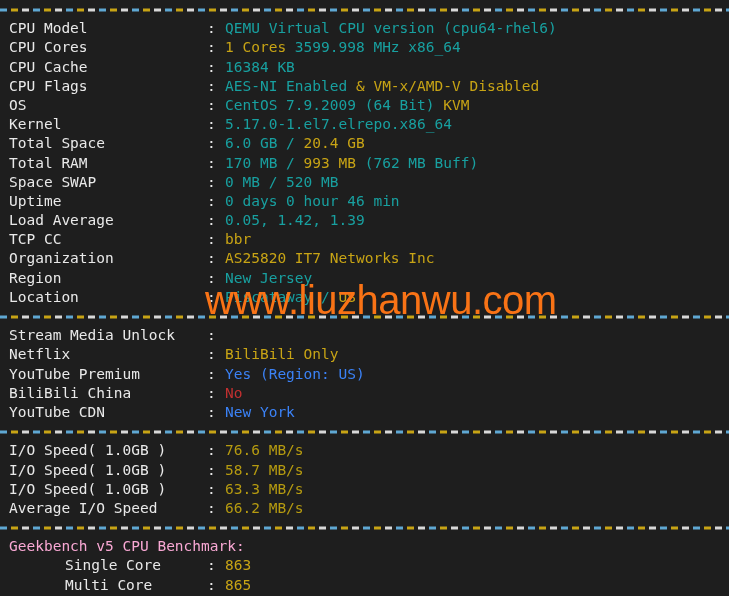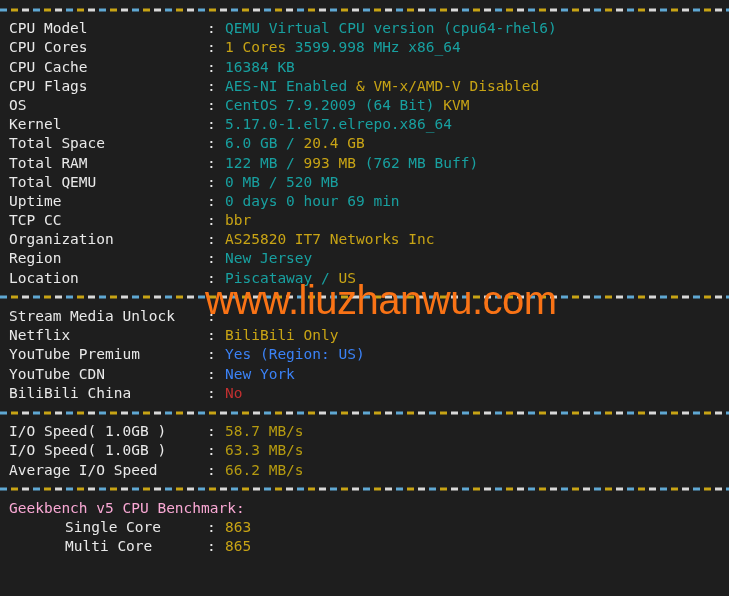--- a/index.html
+++ b/index.html
@@ -117,46 +117,48 @@
   </div>
 
   <div id="sec-system">
       <div class="row"><span class="lbl">CPU Model</span><span class="colon">:</span><span class="val"><span class="c-cyan">QEMU Virtual CPU version (cpu64-rhel6)</span></span></div>
       <div class="row"><span class="lbl">CPU Cores</span><span class="colon">:</span><span class="val"><span class="c-yellow">1 Cores </span><span class="c-cyan">3599.998 MHz x86_64</span></span></div>
       <div class="row"><span class="lbl">CPU Cache</span><span class="colon">:</span><span class="val"><span class="c-cyan">16384 KB</span></span></div>
       <div class="row"><span class="lbl">CPU Flags</span><span class="colon">:</span><span class="val"><span class="c-cyan">AES-NI Enabled </span><span class="c-yellow">&amp; VM-x/AMD-V Disabled</span></span></div>
       <div class="row"><span class="lbl">OS</span><span class="colon">:</span><span class="val"><span class="c-cyan">CentOS 7.9.2009 (64 Bit) </span><span class="c-yellow">KVM</span></span></div>
       <div class="row"><span class="lbl">Kernel</span><span class="colon">:</span><span class="val"><span class="c-cyan">5.17.0-1.el7.elrepo.x86_64</span></span></div>
       <div class="row"><span class="lbl">Total Space</span><span class="colon">:</span><span class="val"><span class="c-cyan">6.0 GB </span><span class="c-cyan">/ </span><span class="c-yellow">20.4 GB</span></span></div>
-      <div class="row"><span class="lbl">Total RAM</span><span class="colon">:</span><span class="val"><span class="c-cyan">122 MB </span><span class="c-cyan">/ </span><span class="c-yellow">993 MB </span><span class="c-cyan">(762 MB Buff)</span></span></div>
-      <div class="row"><span class="lbl">Total QEMU</span><span class="colon">:</span><span class="val"><span class="c-cyan">0 MB / 520 MB</span></span></div>
-      <div class="row"><span class="lbl">Uptime</span><span class="colon">:</span><span class="val"><span class="c-cyan">0 days 0 hour 69 min</span></span></div>
+      <div class="row"><span class="lbl">Total RAM</span><span class="colon">:</span><span class="val"><span class="c-cyan">170 MB </span><span class="c-cyan">/ </span><span class="c-yellow">993 MB </span><span class="c-cyan">(762 MB Buff)</span></span></div>
+      <div class="row"><span class="lbl">Space SWAP</span><span class="colon">:</span><span class="val"><span class="c-cyan">0 MB / 520 MB</span></span></div>
+      <div class="row"><span class="lbl">Uptime</span><span class="colon">:</span><span class="val"><span class="c-cyan">0 days 0 hour 46 min</span></span></div>
+      <div class="row"><span class="lbl">Load Average</span><span class="colon">:</span><span class="val"><span class="c-cyan">0.05, 1.42, 1.39</span></span></div>
       <div class="row"><span class="lbl">TCP CC</span><span class="colon">:</span><span class="val"><span class="c-yellow">bbr</span></span></div>
       <div class="row"><span class="lbl">Organization</span><span class="colon">:</span><span class="val"><span class="c-yellow">AS25820 IT7 Networks Inc</span></span></div>
       <div class="row"><span class="lbl">Region</span><span class="colon">:</span><span class="val"><span class="c-cyan">New Jersey</span></span></div>
       <div class="row"><span class="lbl">Location</span><span class="colon">:</span><span class="val"><span class="c-cyan">Piscataway </span><span class="c-cyan">/ </span><span class="c-yellow">US</span></span></div>
     </div>
 
   <div class="sep">
     <span class="sep-inner"></span>
   </div>
 
   <div id="sec-stream">
       <div class="row"><span class="lbl">Stream Media Unlock</span><span class="colon">:</span><span class="val"></span></div>
       <div class="row"><span class="lbl">Netflix</span><span class="colon">:</span><span class="val"><span class="c-yellow">BiliBili Only</span></span></div>
       <div class="row"><span class="lbl">YouTube Premium</span><span class="colon">:</span><span class="val"><span class="c-green">Yes (Region: US)</span></span></div>
+      <div class="row"><span class="lbl">BiliBili China</span><span class="colon">:</span><span class="val"><span class="c-red">No</span></span></div>
       <div class="row"><span class="lbl">YouTube CDN</span><span class="colon">:</span><span class="val"><span class="c-green">New York</span></span></div>
-      <div class="row"><span class="lbl">BiliBili China</span><span class="colon">:</span><span class="val"><span class="c-red">No</span></span></div>
     </div>
 
   <div class="sep">
     <span class="sep-inner"></span>
   </div>
 
   <div id="sec-io">
+      <div class="row"><span class="lbl">I/O Speed( 1.0GB )</span><span class="colon">:</span><span class="val"><span class="c-olive">76.6 MB/s</span></span></div>
       <div class="row"><span class="lbl">I/O Speed( 1.0GB )</span><span class="colon">:</span><span class="val"><span class="c-olive">58.7 MB/s</span></span></div>
       <div class="row"><span class="lbl">I/O Speed( 1.0GB )</span><span class="colon">:</span><span class="val"><span class="c-olive">63.3 MB/s</span></span></div>
       <div class="row"><span class="lbl">Average I/O Speed</span><span class="colon">:</span><span class="val"><span class="c-olive">66.2 MB/s</span></span></div>
     </div>
 
   <div class="sep">
     <span class="sep-inner"></span>
   </div>
 
   <div id="sec-geekbench">

